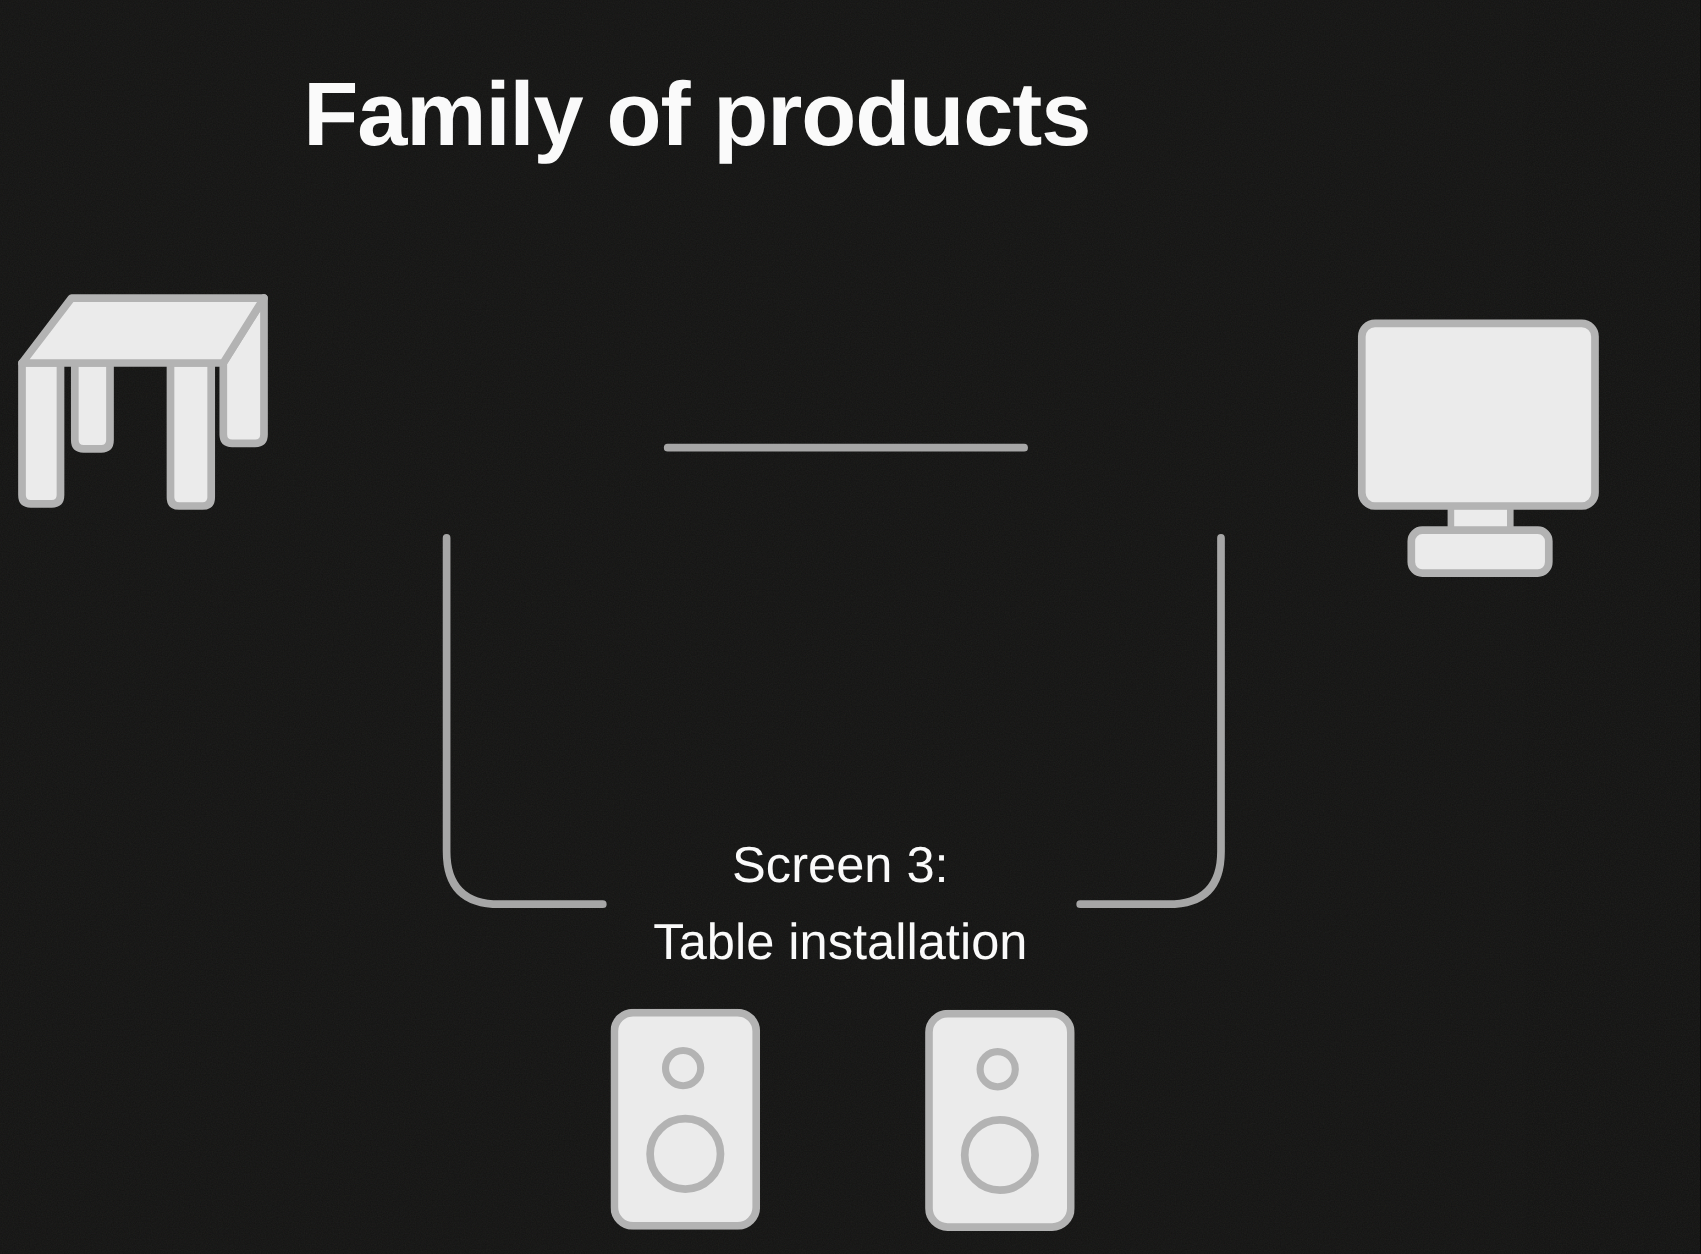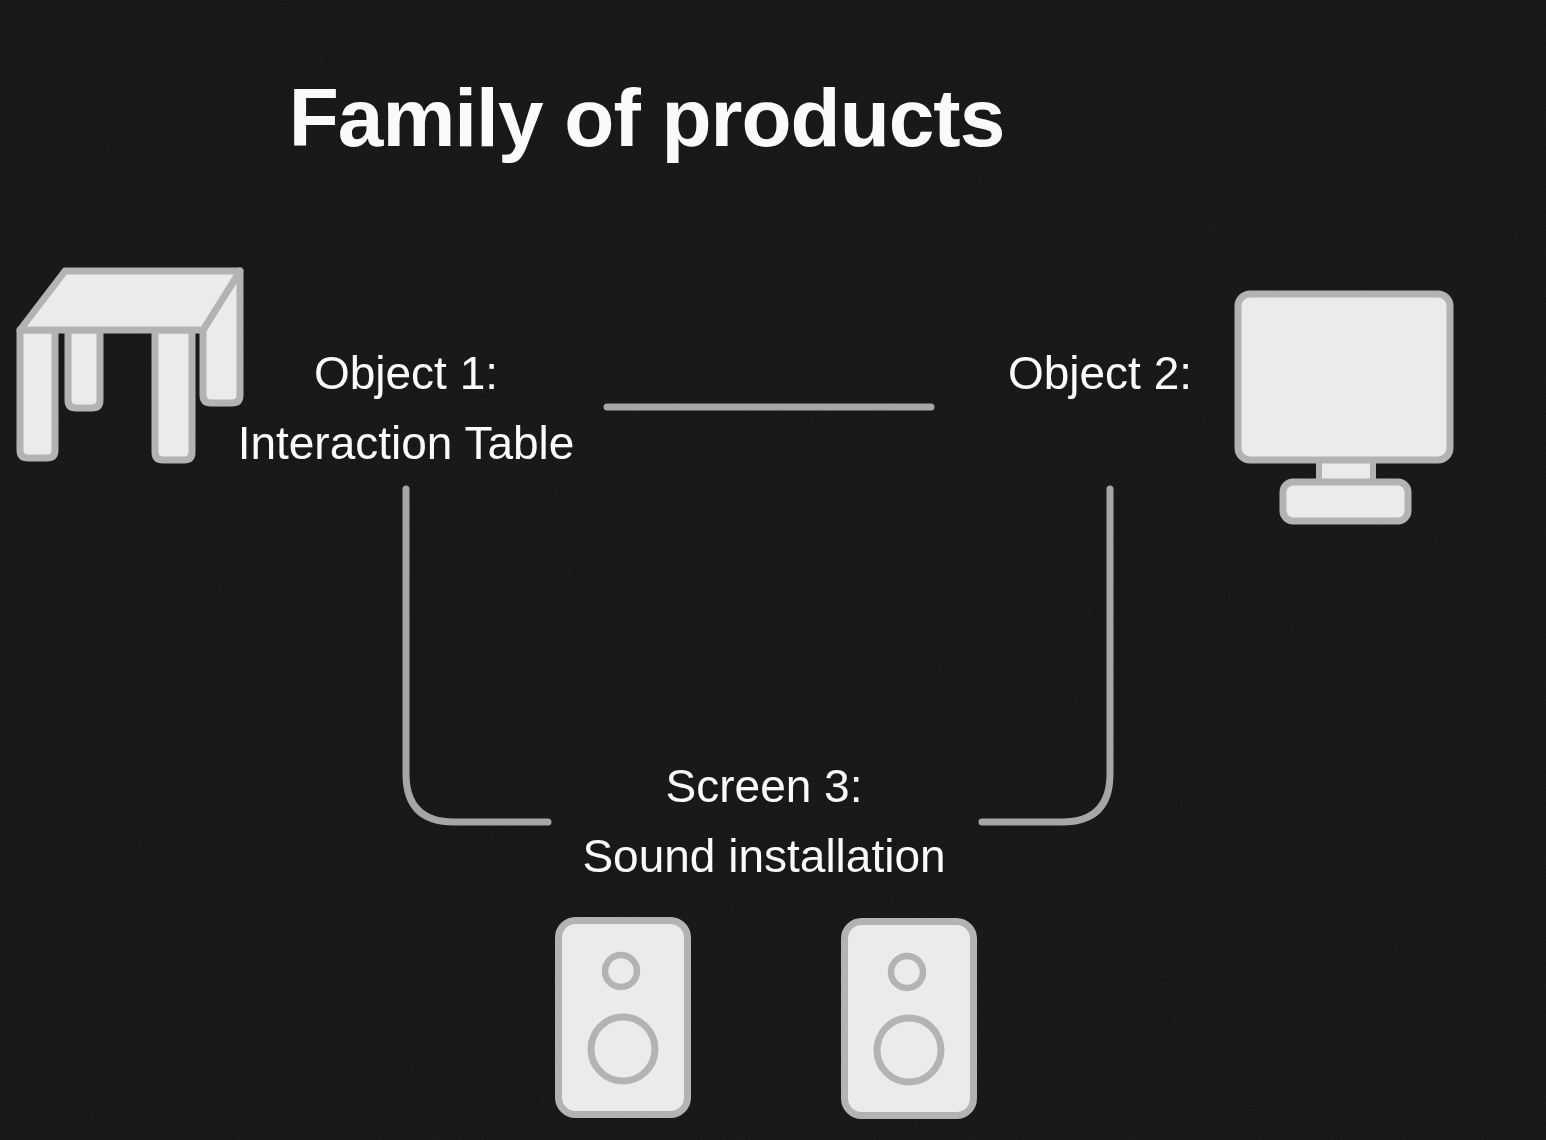--- a/index.html
+++ b/index.html
@@ -21,21 +21,21 @@
     width: 100%;
     height: 100%;
     opacity: 0.35;
     pointer-events: none;
   }
   .title {
     position: absolute;
     top: 52px;
     left: 0;
     width: 1261px;
-    margin: 16px;
+    margin: 3px;
     text-align: center;
     font-size: 82px;
     font-weight: 700;
     letter-spacing: -1px;
     line-height: 100px;
     color: var(--text, #fafafa);
   }
   .connectors {
     position: absolute;
     inset: 0;
@@ -96,38 +96,33 @@
   </svg>
 
   <svg class="icon" style="left:14px; top:266px;" width="232" height="198" viewBox="0 0 232 198" xmlns="http://www.w3.org/2000/svg">
     <path class="fill-shape" d="M6 64 H41 V184 Q41 192 33 192 H14 Q6 192 6 184 Z"></path>
     <path class="fill-shape" d="M54 64 H86 V134 Q86 142 78 142 H62 Q54 142 54 134 Z"></path>
     <path class="fill-shape" d="M141 64 H178 V186 Q178 194 170 194 H149 Q141 194 141 186 Z"></path>
     <path class="fill-shape" d="M189 64 L226 5 V129 Q226 137 218 137 H197 Q189 137 189 129 Z"></path>
     <path class="fill-shape" d="M51 5 H226 L189 64 H6 Z"></path>
   </svg>
 
-  <div class="obj-label" style="left:406px; top:338px;">
-    <div>Object 1:</div>
-    <div>Interaction Table</div>
-  </div>
 
   <div class="obj-label" style="left:1100px; top:338px;">
-    <div>Object 2:</div>
   </div>
 
   <svg class="icon" style="left:1232px; top:288px;" width="226" height="238" viewBox="0 0 226 238" xmlns="http://www.w3.org/2000/svg">
     <rect class="fill-shape" x="87" y="172" width="54" height="26" style="stroke-width:6"></rect>
     <rect class="fill-shape" x="51" y="194" width="125" height="39" rx="10"></rect>
     <rect class="fill-shape" x="6" y="6" width="212" height="166" rx="12"></rect>
   </svg>
 
   <div class="obj-label" style="left:764px; top:751px;">
     <div>Screen 3:</div>
-    <div>Sound installation</div>
+    <div>Table installation</div>
   </div>
 
   <svg class="icon" style="left:555px; top:917px;" width="136" height="201" viewBox="0 0 136 201" xmlns="http://www.w3.org/2000/svg">
     <rect class="fill-shape" x="3.5" y="3.5" width="129" height="194" rx="17"></rect>
     <circle class="ring" cx="66" cy="54" r="16" style="stroke-width:6.5"></circle>
     <circle class="ring" cx="68" cy="132" r="32" style="stroke-width:7"></circle>
   </svg>
 
   <svg class="icon" style="left:841px; top:918px;" width="136" height="201" viewBox="0 0 136 201" xmlns="http://www.w3.org/2000/svg">
     <rect class="fill-shape" x="3.5" y="3.5" width="129" height="194" rx="17"></rect>

